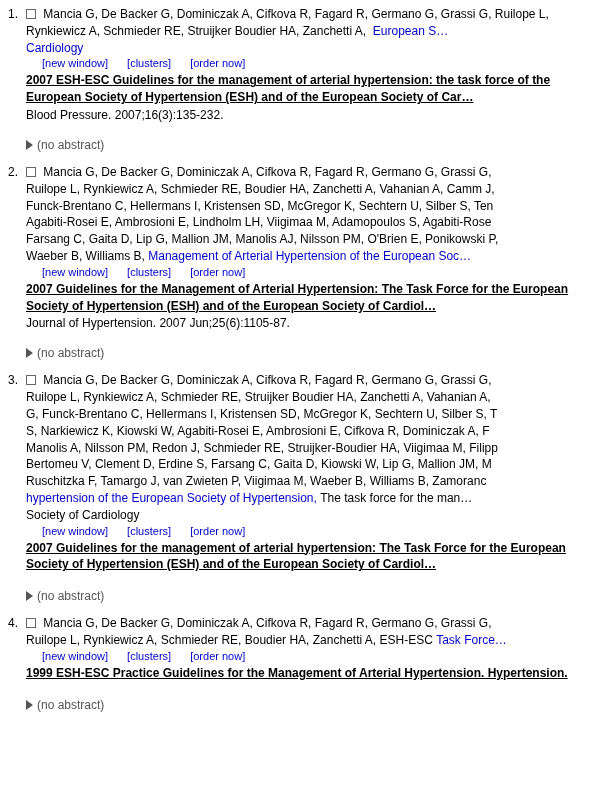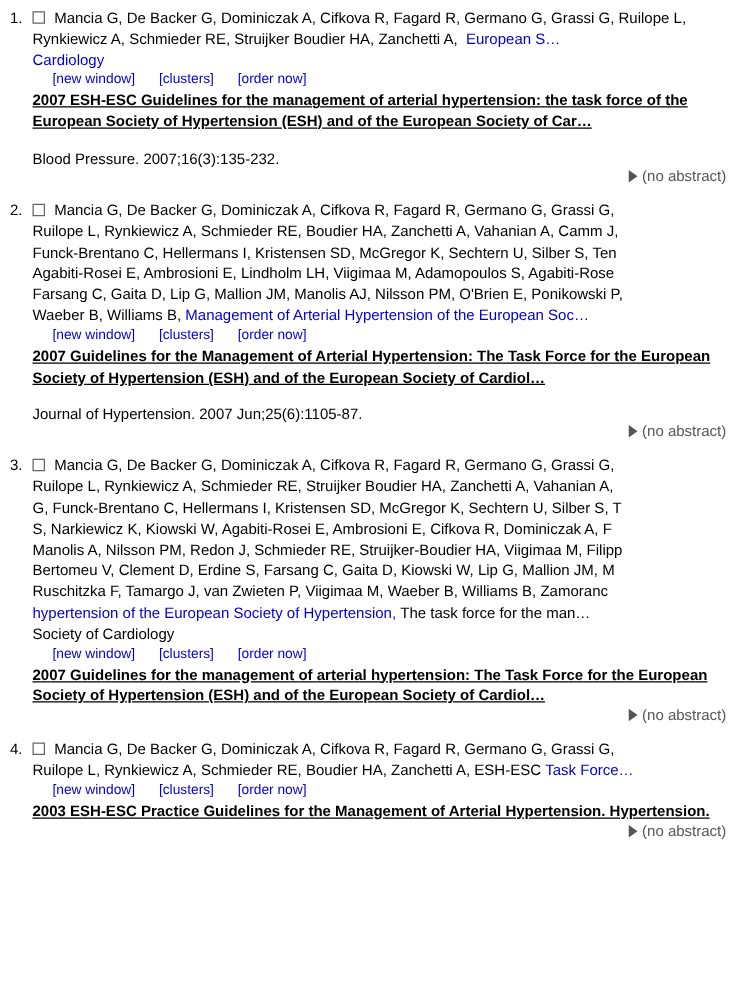--- a/index.html
+++ b/index.html
@@ -49,30 +49,29 @@
     }
     .article-title {
       font-weight: bold;
       font-size: 12px;
       margin-top: 3px;
       line-height: 1.4;
       text-decoration: underline;
     }
     .journal-info {
       font-size: 12px;
-      margin-top: 14px;
+      margin-top: 2px;
       color: #000;
     }
     .abstract-toggle {
       display: flex;
       align-items: center;
-      margin-top: 0;
+      margin-top: 16px;
       font-size: 12px;
       color: #555;
-      justify-content: flex-end;
     }
     .triangle {
       display: inline-block;
       width: 0;
       height: 0;
       border-top: 5px solid transparent;
       border-bottom: 5px solid transparent;
       border-left: 7px solid #555;
       margin-right: 4px;
       cursor: pointer;
@@ -186,20 +185,20 @@
       <span class="checkbox-inline"></span>
       Mancia G, De Backer G, Dominiczak A, Cifkova R, Fagard R, Germano G, Grassi G,<br>
       Ruilope L, Rynkiewicz A, Schmieder RE, Boudier HA, Zanchetti A, ESH-ESC&nbsp;<a href="#" class="title-bold">Task Force…</a>
     </div>
     <div class="meta-links">
       <a href="#">[new window]</a>
       <a href="#">[clusters]</a>
       <a href="#">[order now]</a>
     </div>
     <div class="article-title">
-      2003 ESH-ESC Practice Guidelines for the Management of Arterial Hypertension. Hypertension.
+      1999 ESH-ESC Practice Guidelines for the Management of Arterial Hypertension. Hypertension.
     </div>
     <div class="abstract-toggle">
       <span class="triangle"></span>
       <span class="no-abstract">(no abstract)</span>
     </div>
   </div>
 </div>
 
 </body></html>

